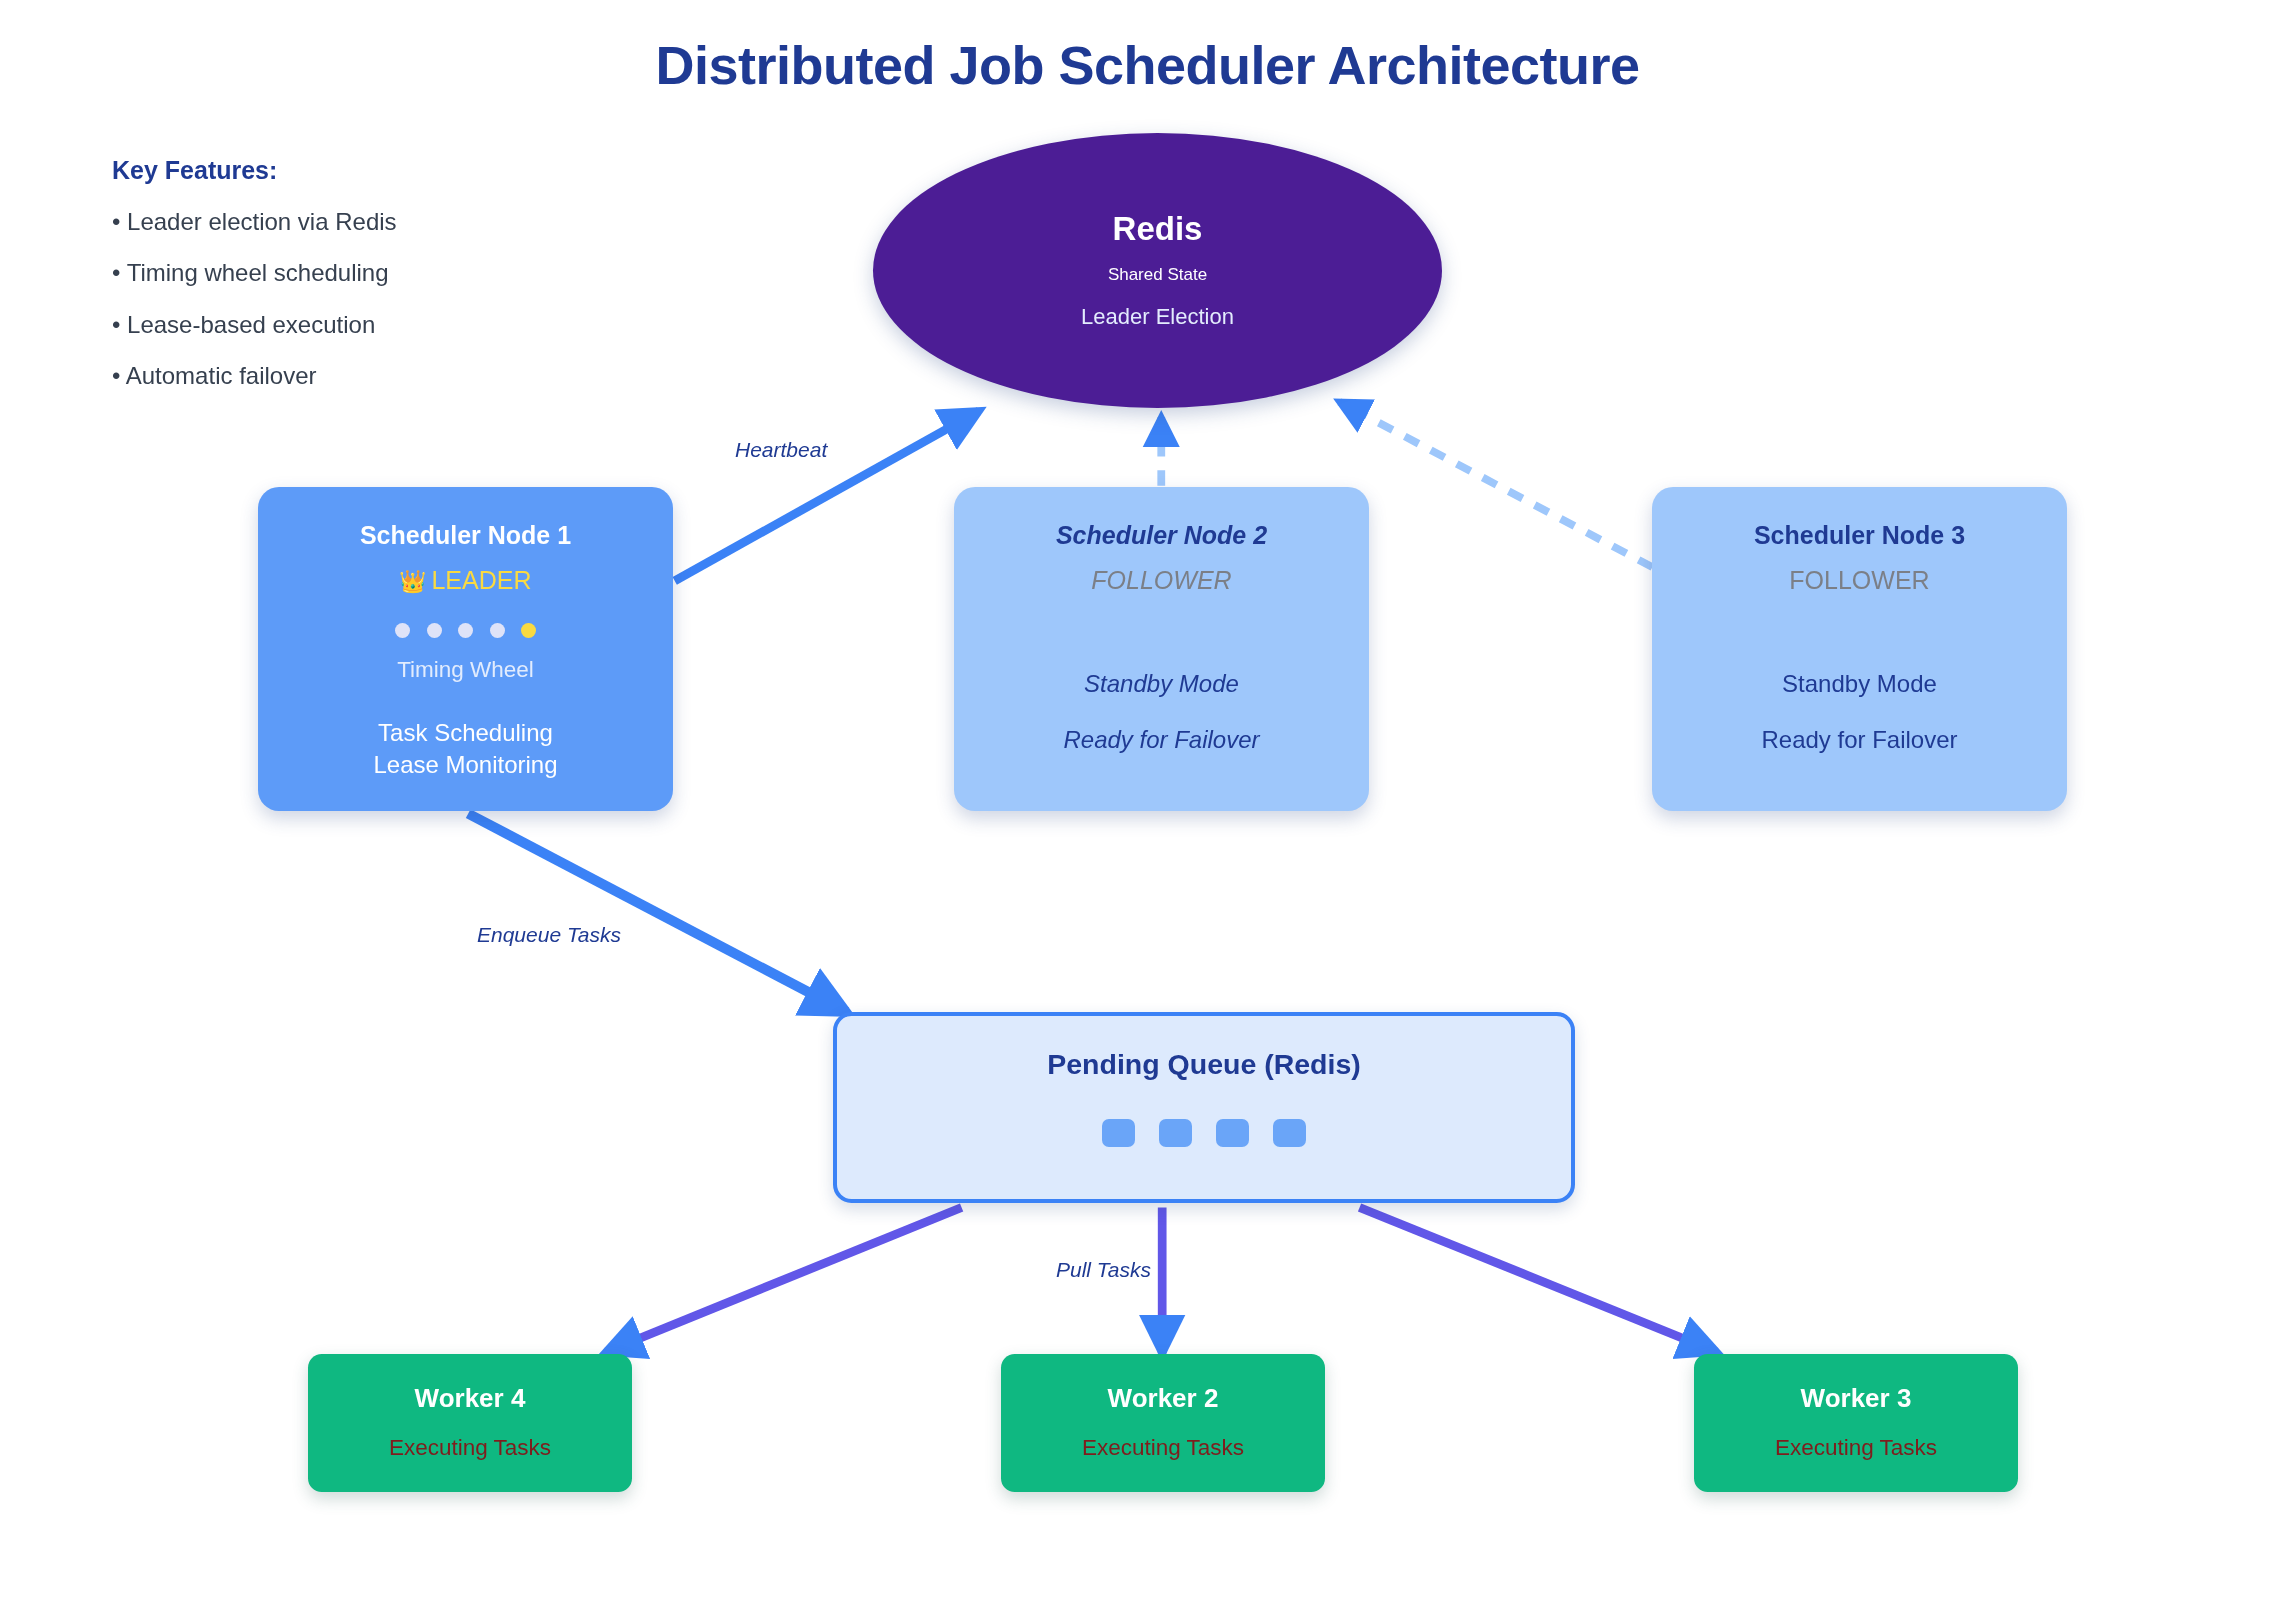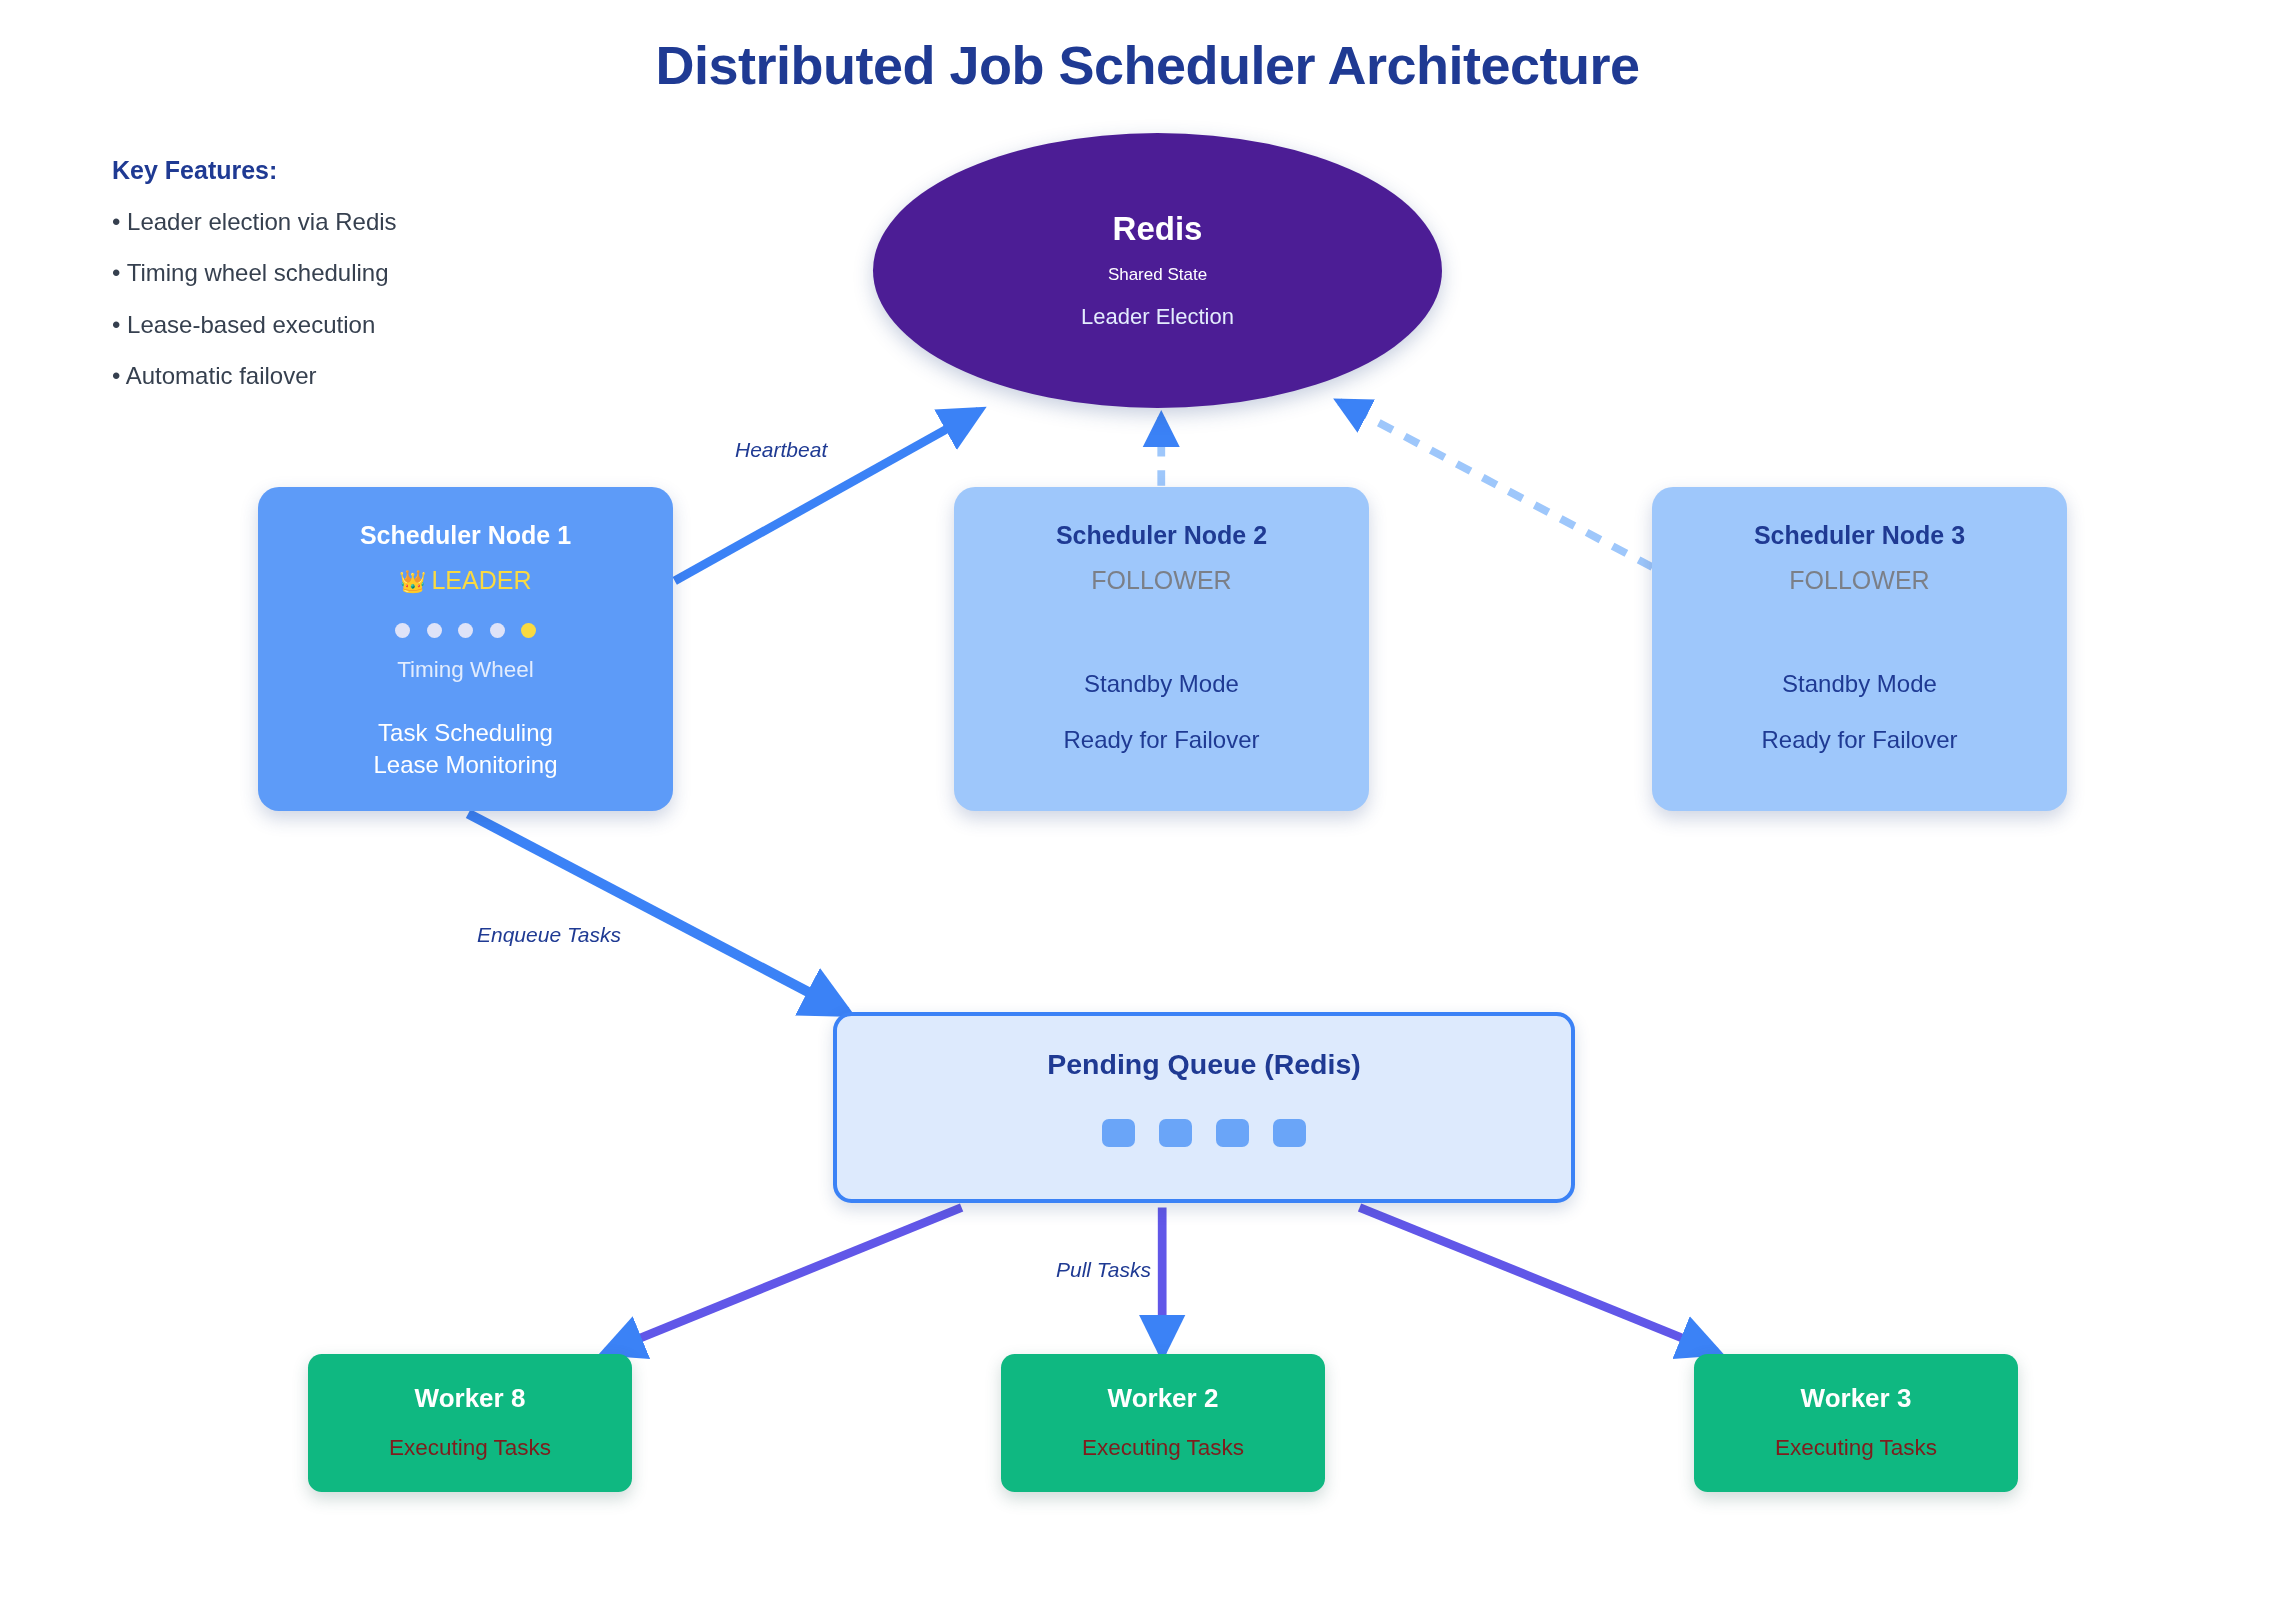--- a/index.html
+++ b/index.html
@@ -39,21 +39,21 @@
   .redis-sub2{font-size:22px;color:#e3ecfd;margin-top:18.4px;}
 
   
   .sched-node{
     position:absolute;top:487px;width:415px;height:324px;border-radius:21px;
     box-shadow:0 7.3px 18.4px rgba(40,70,130,.22);
     display:flex;flex-direction:column;align-items:center;
   }
   .sched-node.leader{left:258px;background:#5d9bf8;}
   .sched-node.follower{background:#9ec7fb;}
-  #sched-node-2{left:954px;}
+  #sched-node-2{left:954px;font-style:italic;}
   #sched-node-3{left:1652px;}
 
   .sched-title{font-size:25px;font-weight:bold;margin-top:35px;line-height:1.1;}
   .leader .sched-title{color:#ffffff;}
   .follower .sched-title{color:#1f3a93;}
 
   .sched-role{font-size:25px;margin-top:17.4px;line-height:1.1;}
   .leader .sched-role{color:#fada41;}
   .leader .sched-role .crown{font-size:22px;margin-right:4.6px;}
   .follower .sched-role{color:#7b7f87;}
@@ -183,21 +183,21 @@
     <div class="queue-title">Pending Queue (Redis)</div>
     <div class="queue-tasks">
       <span class="queue-task"></span>
       <span class="queue-task"></span>
       <span class="queue-task"></span>
       <span class="queue-task"></span>
     </div>
   </div>
 
   <div class="worker-node" id="worker-1">
-    <div class="worker-title">Worker 8</div>
+    <div class="worker-title">Worker 4</div>
     <div class="worker-sub">Executing Tasks</div>
   </div>
   <div class="worker-node" id="worker-2">
     <div class="worker-title">Worker 2</div>
     <div class="worker-sub">Executing Tasks</div>
   </div>
   <div class="worker-node" id="worker-3">
     <div class="worker-title">Worker 3</div>
     <div class="worker-sub">Executing Tasks</div>
   </div>

